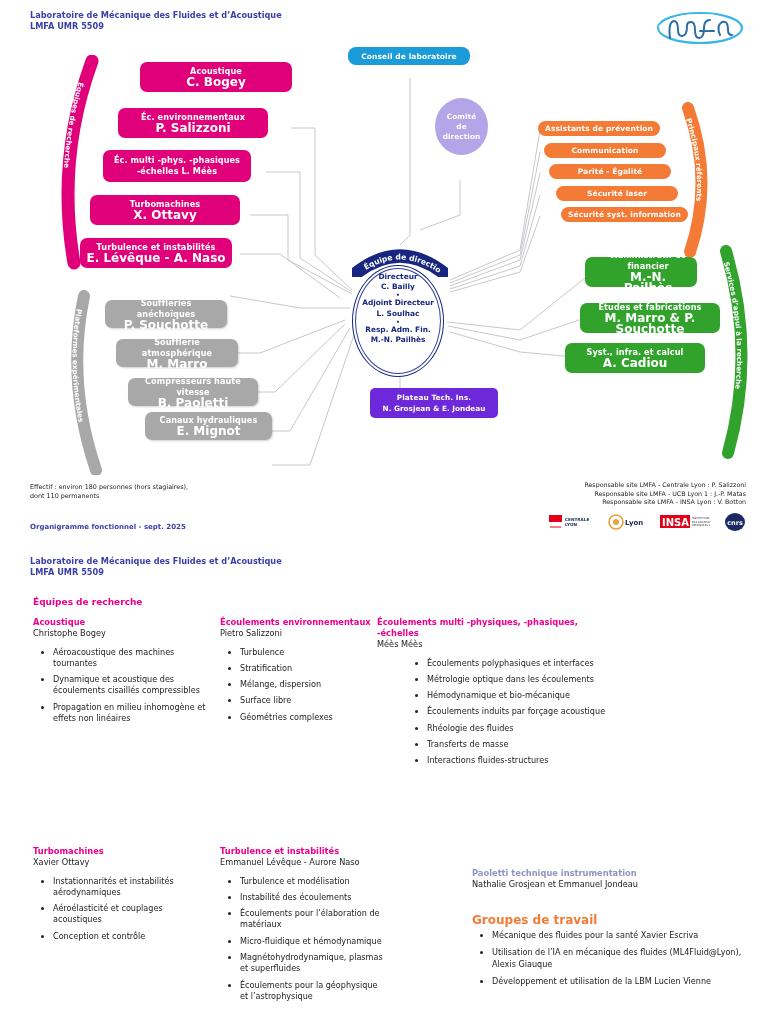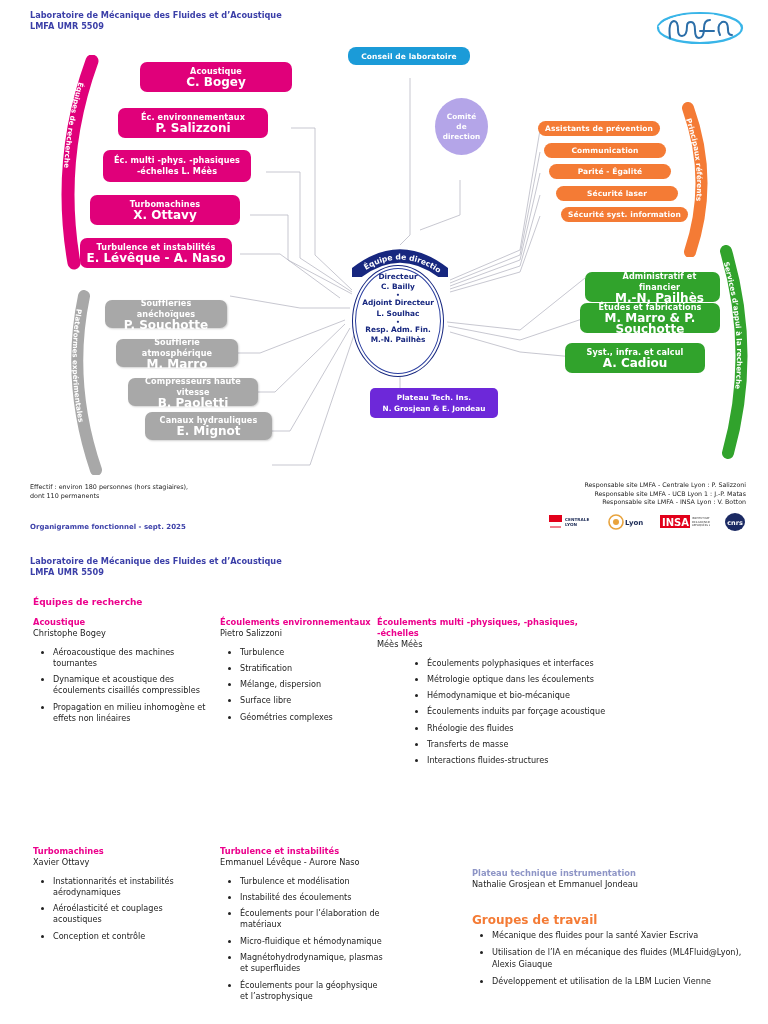--- a/index.html
+++ b/index.html
@@ -222,21 +222,21 @@
     <div class="node orange one" style="left:561px;top:167px;width:127px;height:15px;">
       <span class="l1">Sécurité syst. information</span>
     </div>
 
     <svg class="ribbon" style="left:710px;top:205px;width:52px;height:215px;" viewBox="0 0 52 215">
       <path d="M16 6 Q46 108 18 208" stroke="#31a32c" stroke-width="12" fill="none" stroke-linecap="round"></path>
       <path id="arcSrv" d="M12 12 Q41 108 14 202" fill="none"></path>
       <text><textPath href="#arcSrv" startOffset="3%" fill="#fff">Services d’appui à la recherche</textPath></text>
     </svg>
 
-    <div class="node green" style="left:585px;top:232px;width:135px;height:30px;padding-left:20px;">
+    <div class="node green" style="left:585px;top:217px;width:112px;height:30px;padding-left:20px;">
       <span class="l1">Administratif et financier</span>
       <span class="l2">M.-N. Pailhès</span>
     </div>
     <div class="node green" style="left:580px;top:263px;width:140px;height:30px;">
       <span class="l1">Études et fabrications</span>
       <span class="l2">M. Marro &amp; P. Souchotte</span>
     </div>
     <div class="node green" style="left:565px;top:303px;width:140px;height:30px;">
       <span class="l1">Syst., infra. et calcul</span>
       <span class="l2">A. Cadiou</span>
@@ -346,21 +346,21 @@
       <li>Turbulence et modélisation</li>
       <li>Instabilité des écoulements</li>
       <li>Écoulements pour l’élaboration de matériaux</li>
       <li>Micro-fluidique et hémodynamique</li>
       <li>Magnétohydrodynamique, plasmas et superfluides</li>
       <li>Écoulements pour la géophysique et l’astrophysique</li>
     </ul>
   </div>
 
   <div class="col" style="left:472px;top:868px;width:280px;">
-    <div class="ptname">Plateau technique instrumentation</div>
+    <div class="ptname">Paoletti technique instrumentation</div>
     <div class="leadname">Nathalie Grosjean et Emmanuel Jondeau</div>
   </div>
 
   <div class="col" style="left:472px;top:915px;width:280px;">
     <div class="gtname">Groupes de travail</div>
     <ul class="gt">
       <li>
         <span>Mécanique des fluides pour la santé Xavier Escriva</span>
       </li>
       <li>

